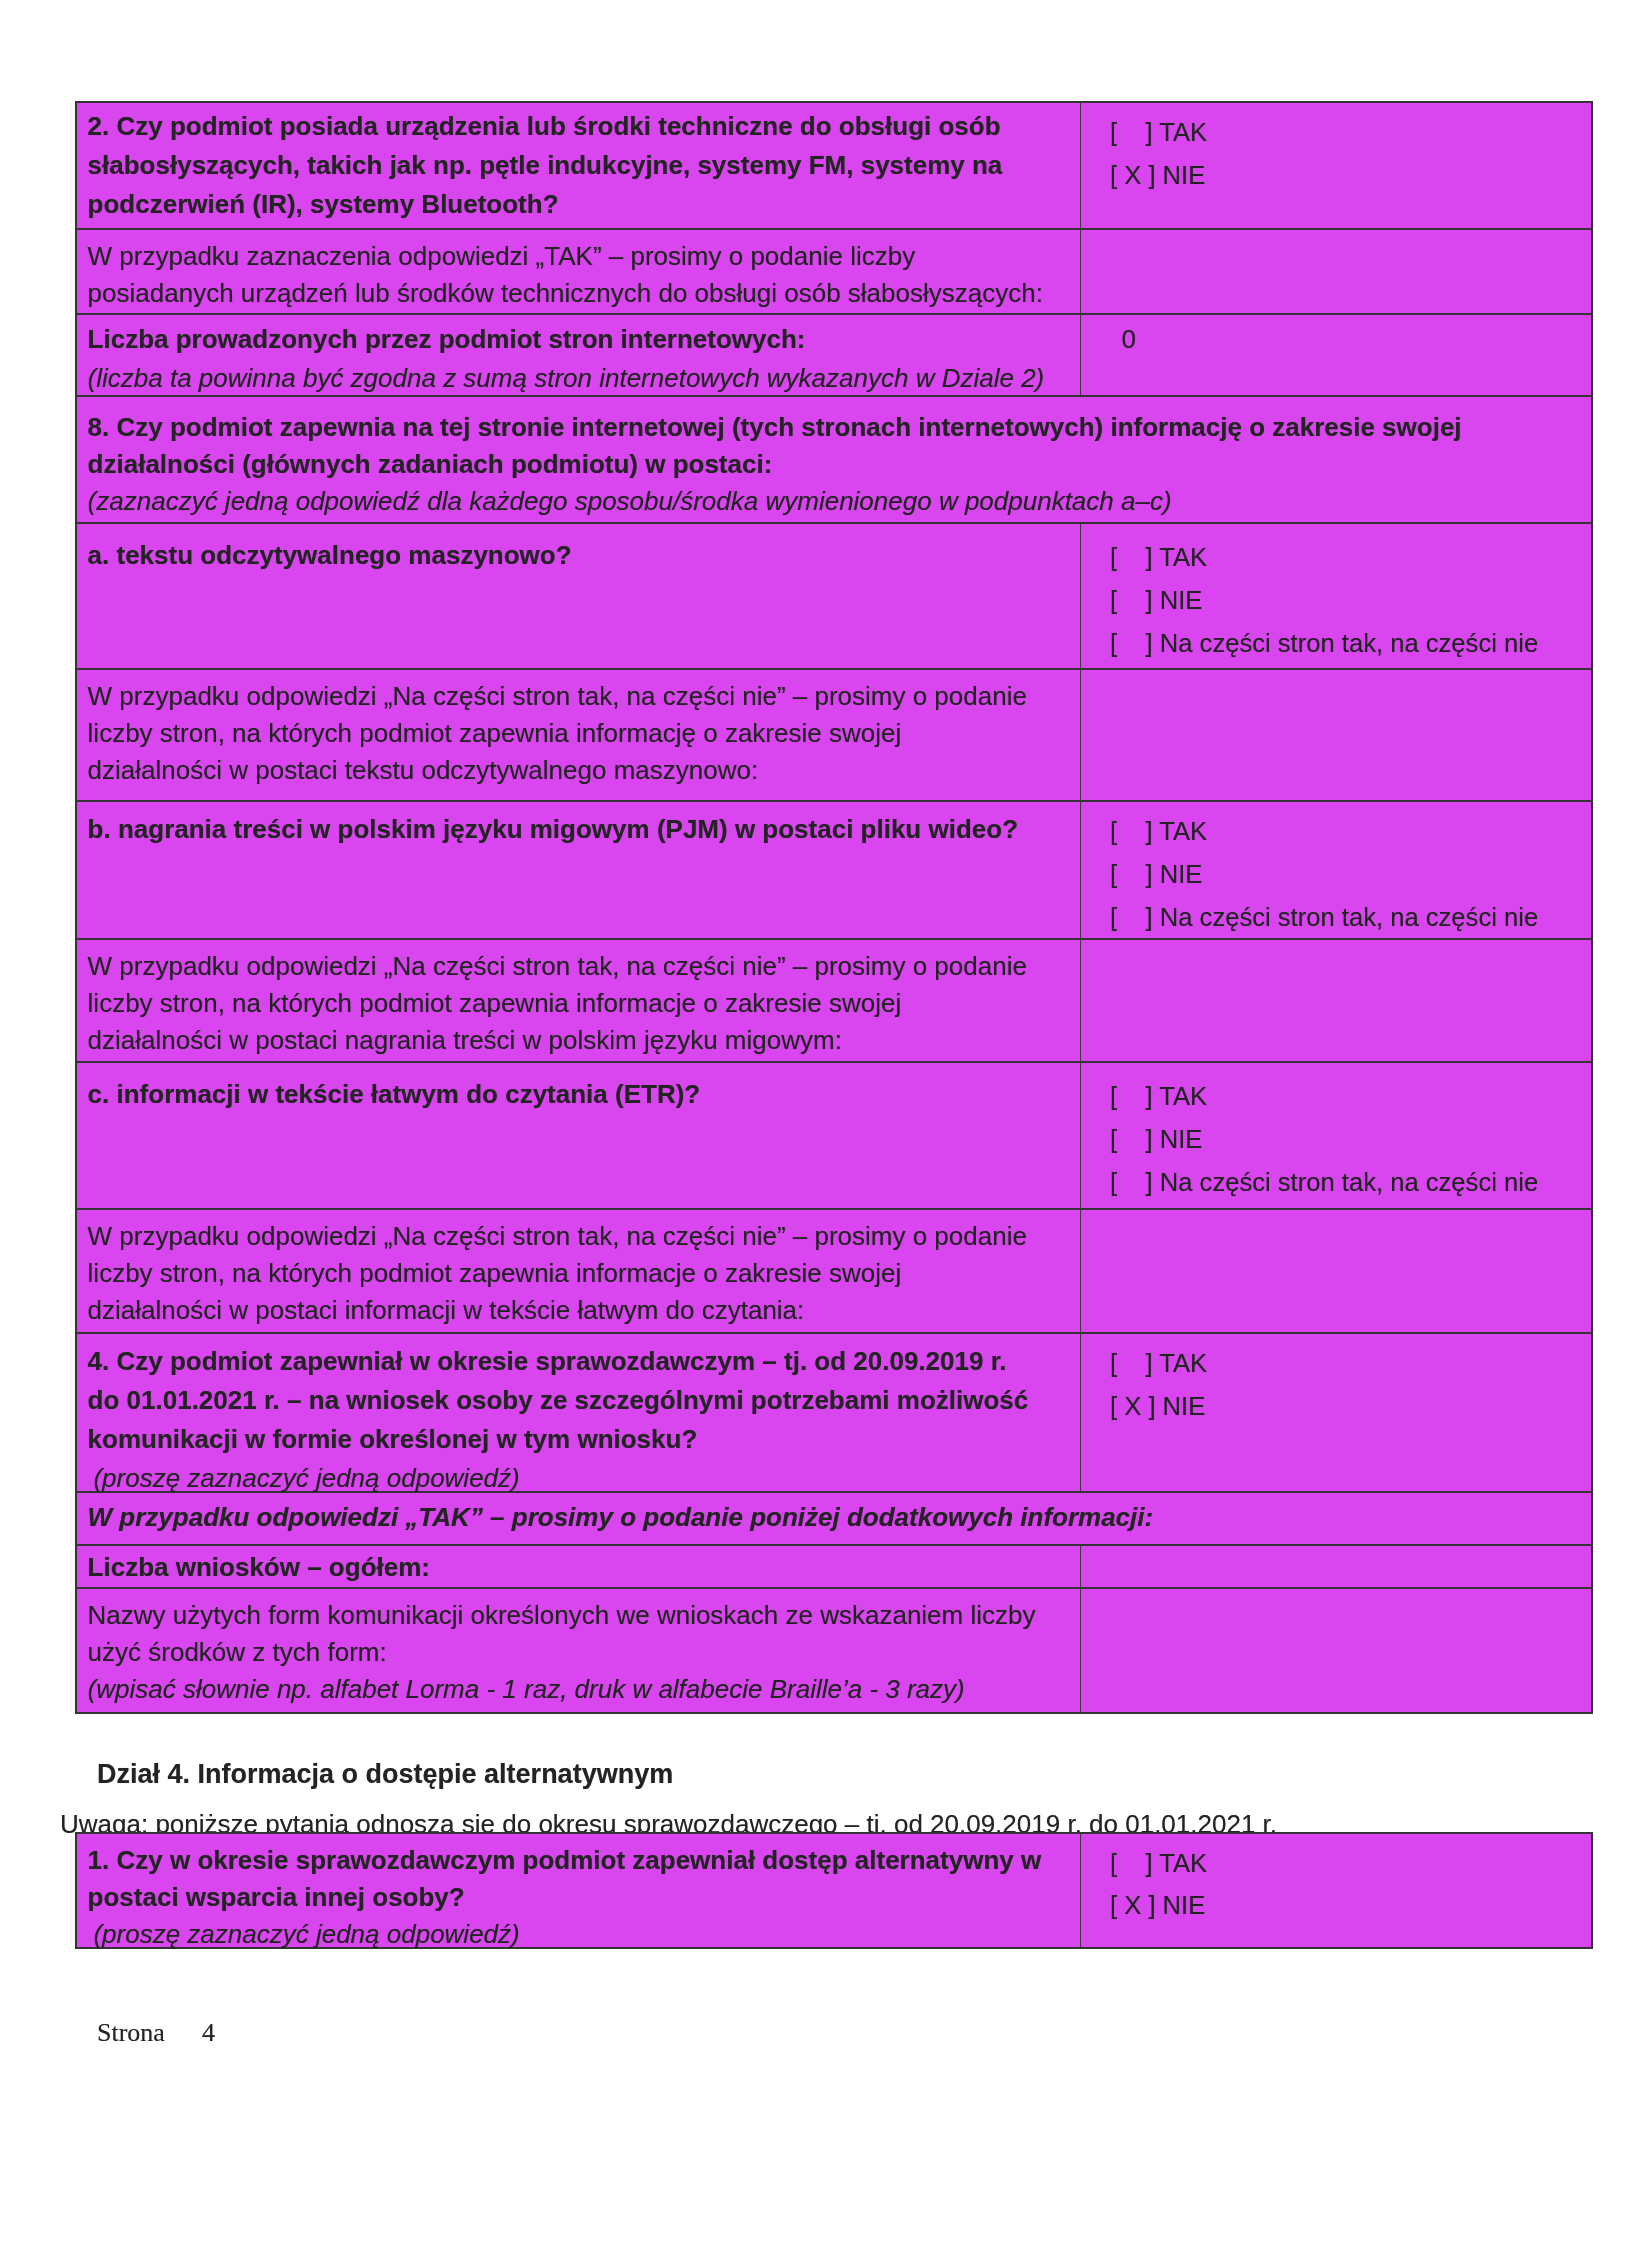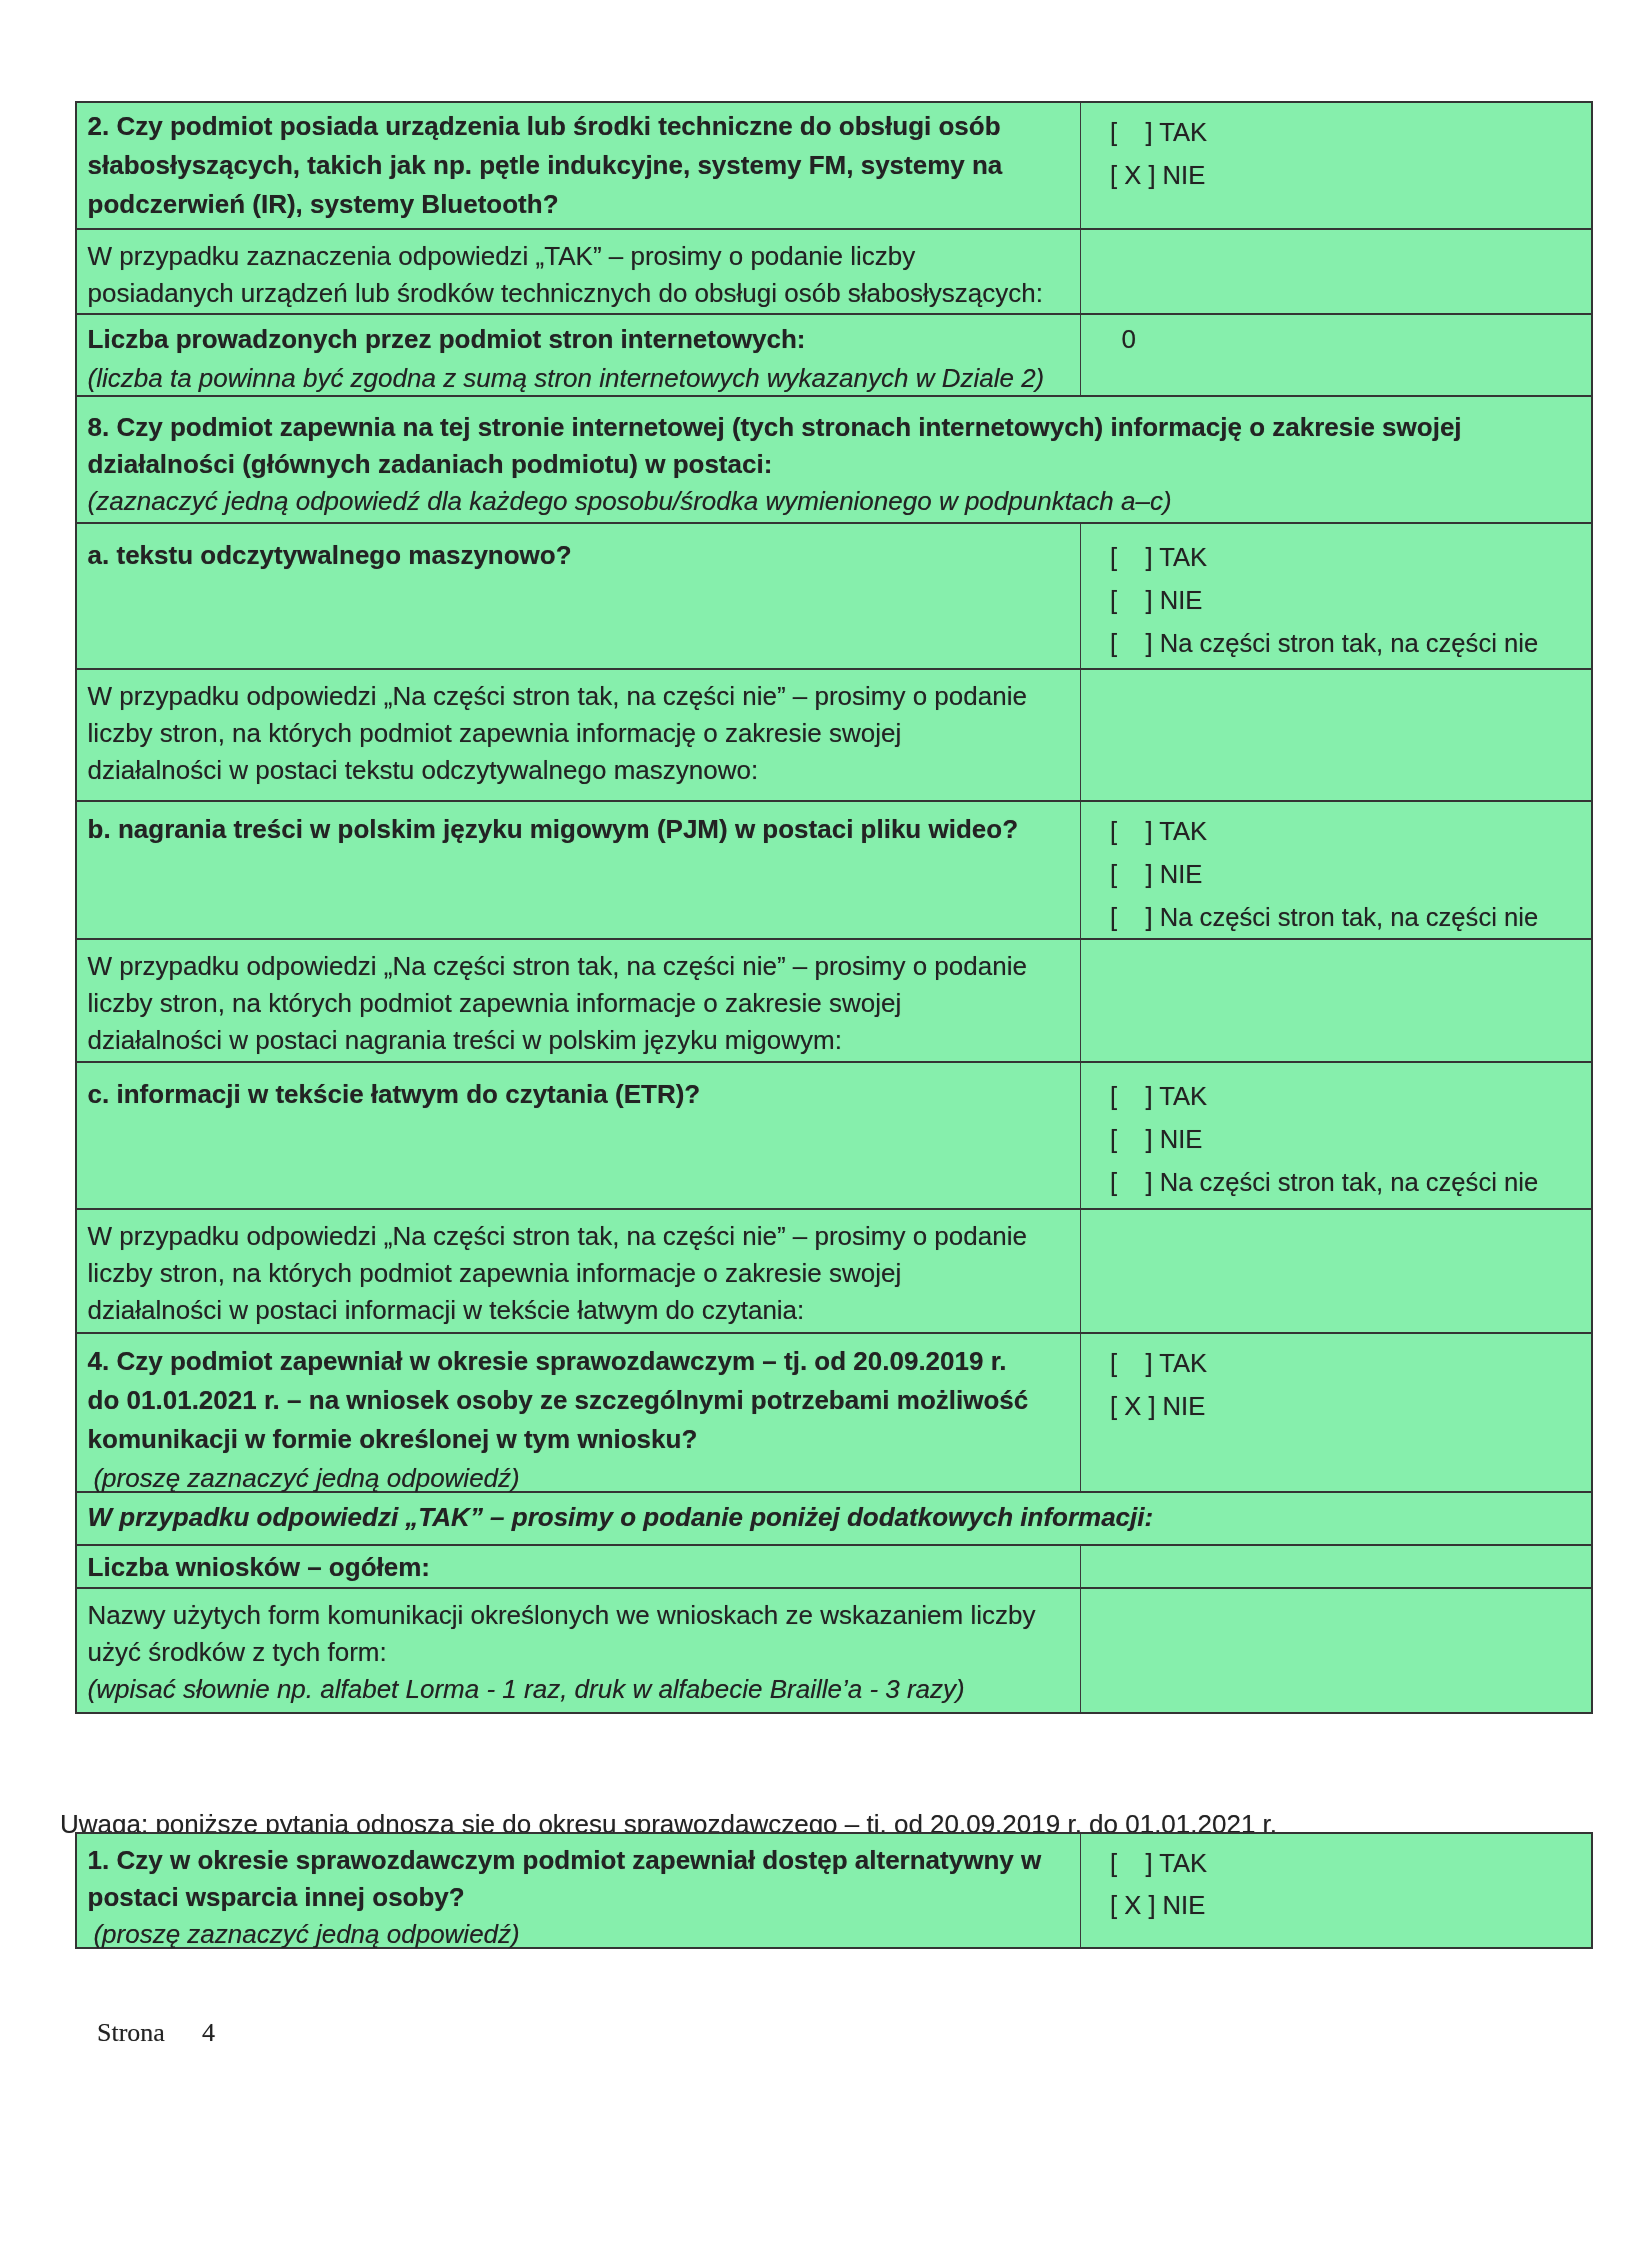--- a/index.html
+++ b/index.html
@@ -10,21 +10,21 @@
     color:#232323;
     position:relative;
     overflow:hidden;
     text-shadow:0 0 0.7px rgba(40,40,40,.45);
   }
   .page { position:absolute; inset:0; }
 
   .tbl {
     position:absolute; left:75px; width:1518px;
     border:2.9px solid #343434;
-    background:#86efac;
+    background:#d946ef;
   }
   .tbl-main { top:101px; }
   .tbl-d4   { top:1832px; }
 
   .row { display:flex; border-bottom:2.9px solid #343434; width:100%; }
   .row:last-child { border-bottom:none; }
 
   .cell-l { width:1003px; padding:7.7px 15.4px 0 10.6px; }
   .cell-r { flex:1; border-left:1.9px solid #3a3a3a; padding:7.7px 0 0 29px; }
   .cell-full { width:100%; padding:9.7px 15.4px 0 10.6px; }
@@ -200,20 +200,21 @@
       <div class="cell-l">
         <div class="ln38">Nazwy użytych form komunikacji określonych we wnioskach ze wskazaniem liczby</div>
         <div class="ln38">użyć środków z tych form:</div>
         <div class="ln38 i">(wpisać słownie np. alfabet Lorma - 1 raz, druk w alfabecie Braille’a - 3 razy)</div>
       </div>
       <div class="cell-r"></div>
     </div>
 
   </div>
 
+  <div class="heading-d4">Dział 4. Informacja o dostępie alternatywnym</div>
   <div class="note-uwaga">Uwaga: poniższe pytania odnoszą się do okresu sprawozdawczego – tj. od 20.09.2019 r. do 01.01.2021 r.</div>
 
   <div class="tbl tbl-d4">
     <div class="row h117">
       <div class="cell-l">
         <div class="ln38 b">1. Czy w okresie sprawozdawczym podmiot zapewniał dostęp alternatywny w</div>
         <div class="ln38 b">postaci wsparcia innej osoby?</div>
         <div class="ln38 i indent">(proszę zaznaczyć jedną odpowiedź)</div>
       </div>
       <div class="cell-r">

